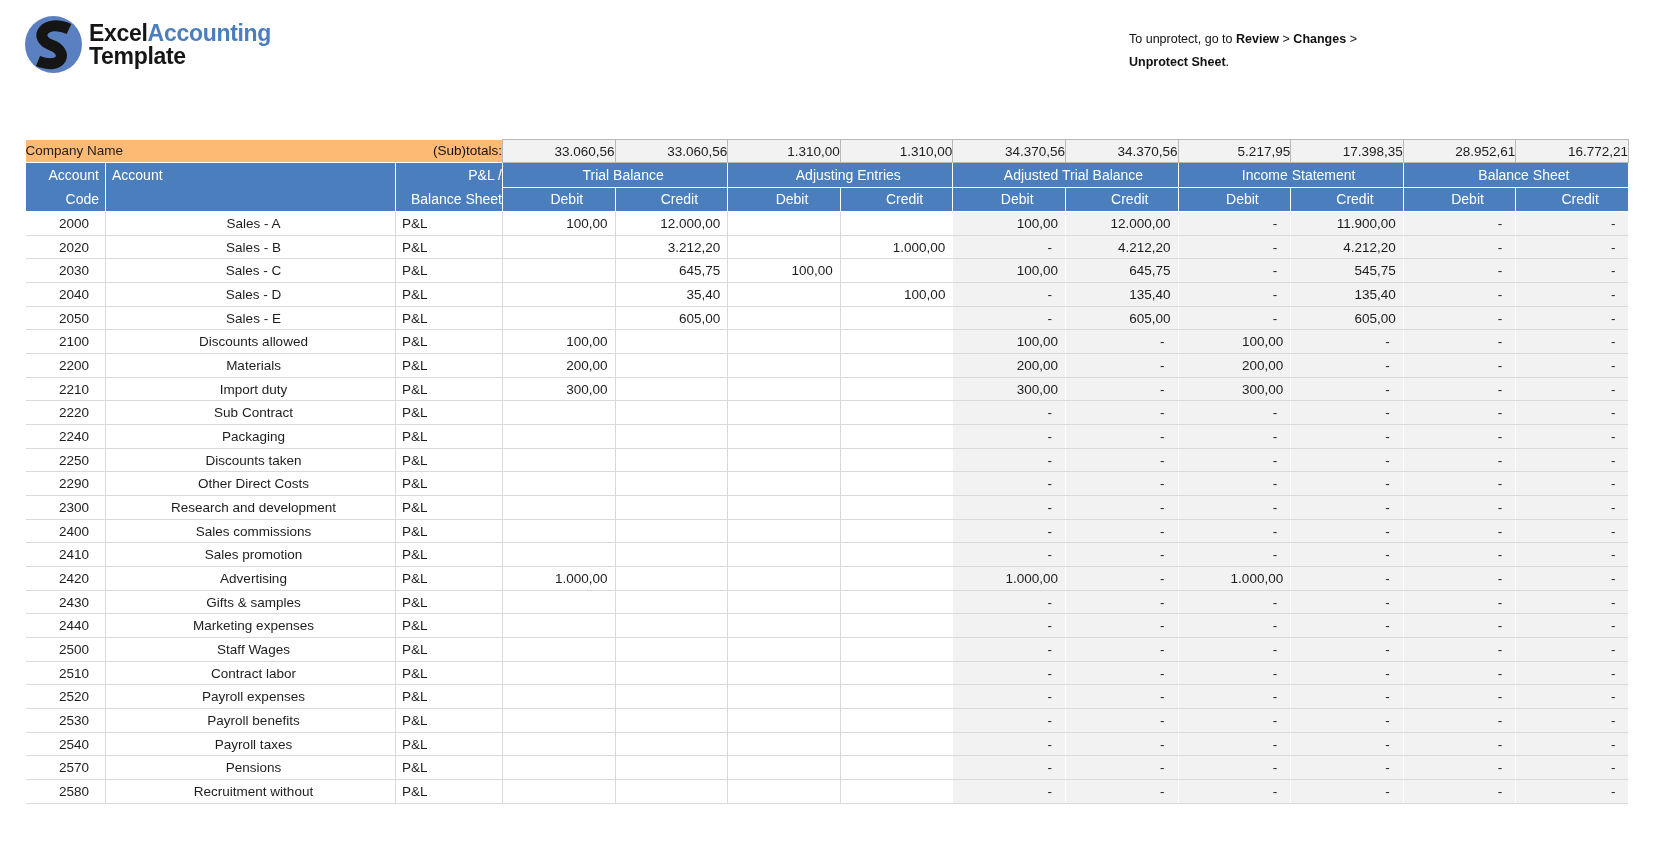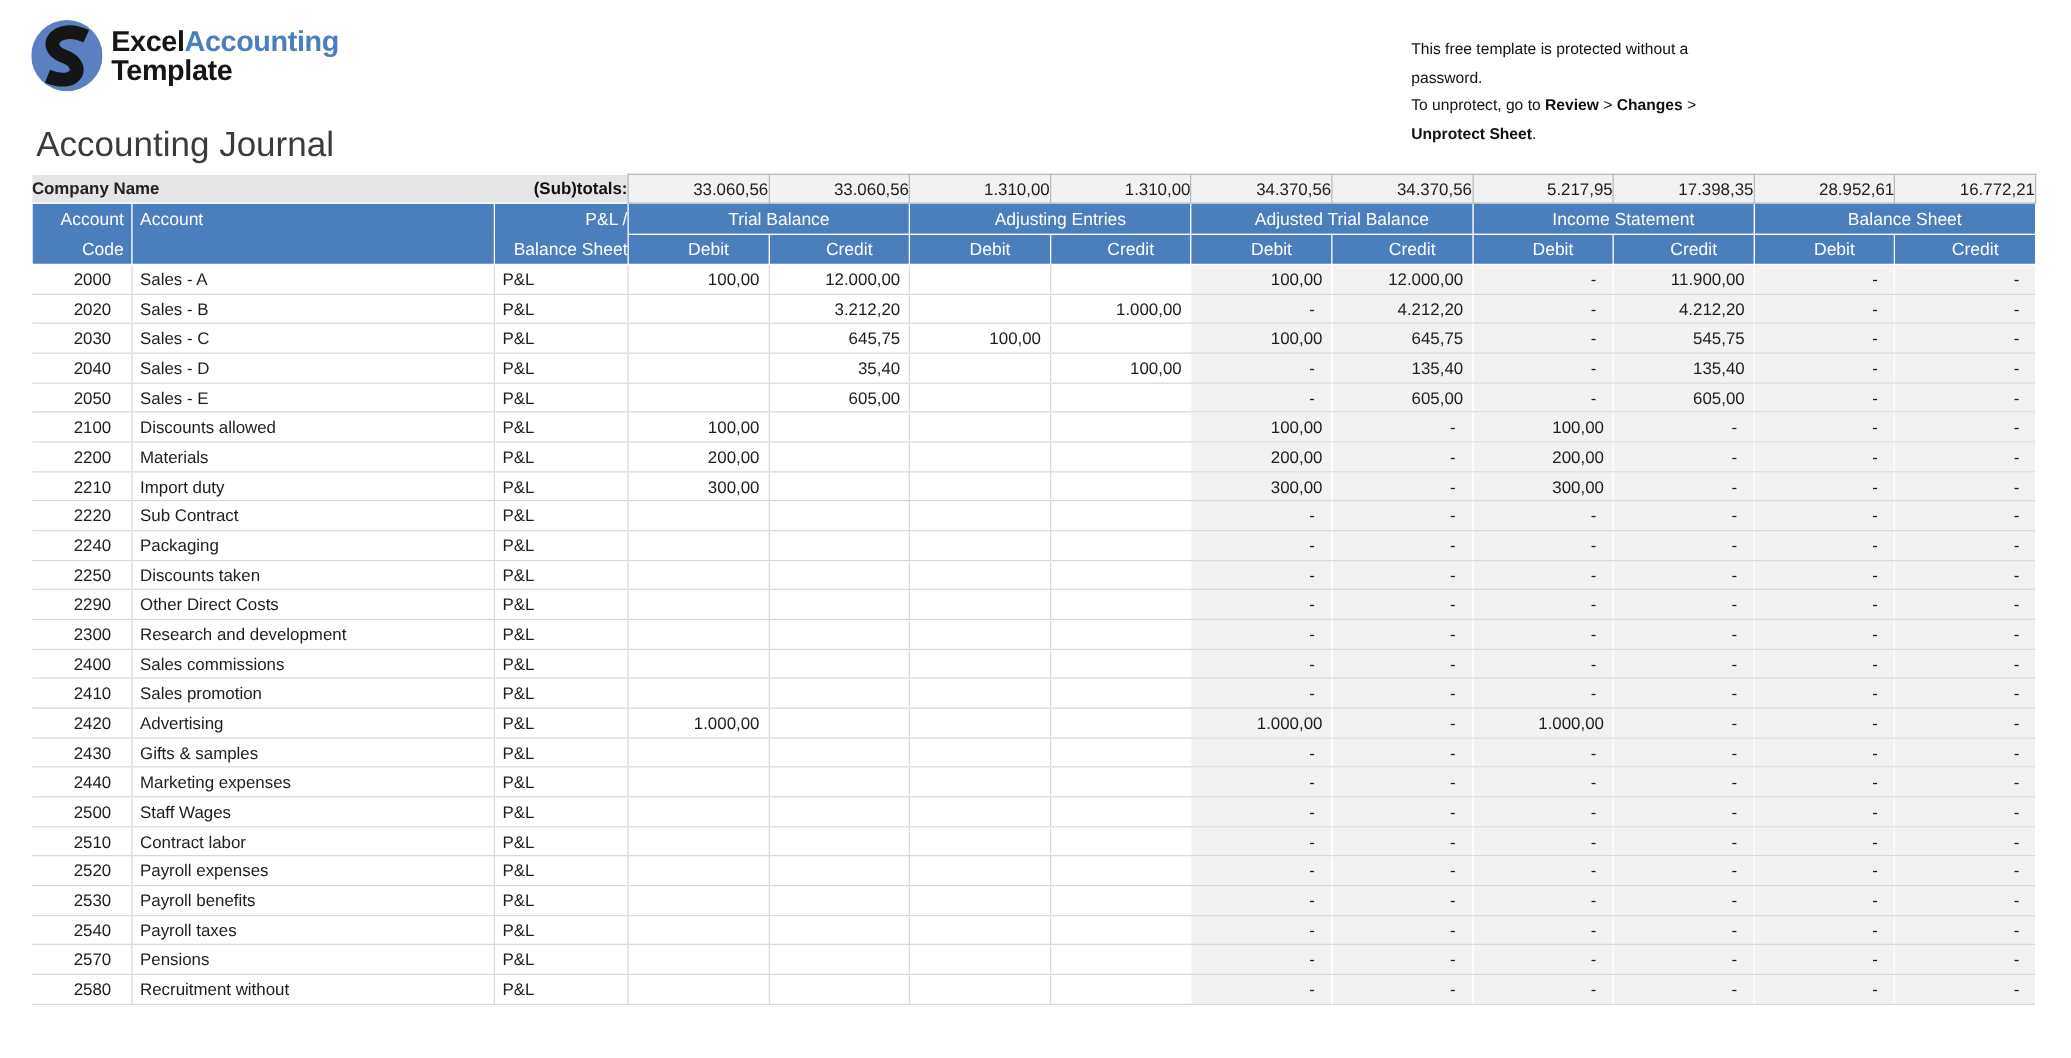--- a/index.html
+++ b/index.html
@@ -23,38 +23,38 @@
 
   
   .title{position:absolute;left:29px;top:100px;margin:0;font-size:28px;line-height:32px;font-weight:400;color:#3b3b3b;letter-spacing:0;}
 
   
   table{position:absolute;left:25px;top:139px;width:1603px;border-collapse:collapse;table-layout:fixed;font-size:13.5px;}
   col.c-code{width:80px;} col.c-acct{width:290px;} col.c-pnl{width:107px;} col.c-num{width:112.6px;}
 
   
   tr.strow td{height:23px;padding:0;}
-  td.plain{border:none;background:#e5e5e5;font-weight:bold;}
+  td.plain{border:none;background:#fdba74;}
   td.company{text-align:left;padding-left:5px;font-size:13.5px;color:#222;}
   td.stlabel{text-align:right;padding-right:7px;font-size:13.5px;color:#111;}
   td.subcell{background:var(--calc);border:1px solid var(--stborder);text-align:right;padding-right:7px;}
 
   
   th{background:var(--blue);color:#fff;font-weight:400;font-size:14px;border:1px solid #fff;padding:0;}
   tr.hrow1{height:24px;margin-left:31px;} tr.hrow2{height:24px;}
   th.code-h{text-align:right;padding-right:6px;vertical-align:top;}
   th.code-h div,th.pnl-h div{height:24px;line-height:24px;}
   th.acct-h{text-align:left;padding-left:6px;vertical-align:top;line-height:24px;}
   th.pnl-h{text-align:right;padding-left:6px;vertical-align:top;}
   th.grp,th.sub{text-align:center;padding-left:16px;}
 
   
   tbody td{height:23.68px;padding:0;border-bottom:1px solid var(--grid);border-left:1px solid var(--grid);white-space:nowrap;overflow:hidden;}
   td.code{text-align:right;padding-right:16px;border-left:none;}
-  td.acct{text-align:left;padding-left:6px;margin-top:16px;}
+  td.acct{text-align:center;padding-left:6px;margin-top:16px;}
   td.pnl{text-align:left;padding-left:6px;}
   td.num{text-align:right;padding-right:7px;}
   td.calc{background:var(--calc);border-left:1px solid #fff;}
   td.dash{padding-right:13px;}
 </style>
 </head>
 <body>
 
 <div class="page">
 
@@ -63,25 +63,23 @@
       <circle cx="28.5" cy="28.5" r="28.5" fill="#5b80c2"></circle>
       <path d="M44 13 C 20 2, 7 22, 26 29 C 44 35, 38 55, 13 45" fill="none" stroke="#151515" stroke-width="11"></path>
     </svg>
     <div class="brand-text">
       <div><span>Excel</span><span class="accent">Accounting</span></div>
       <div>Template</div>
     </div>
   </div>
 
   <div class="note">
-    <div>This free template is protected without a password.</div>
     <div><span>To unprotect, go to </span><b>Review</b><span> &gt; </span><b>Changes</b><span> &gt; </span><b>Unprotect Sheet</b><span>.</span></div>
   </div>
 
-  <h1 class="title">Accounting Journal</h1>
 
   <table>
     <colgroup>
       <col class="c-code">
         <col class="c-acct">
         <col class="c-pnl">
       <col class="c-num">
         <col class="c-num">
         <col class="c-num">
         <col class="c-num">

